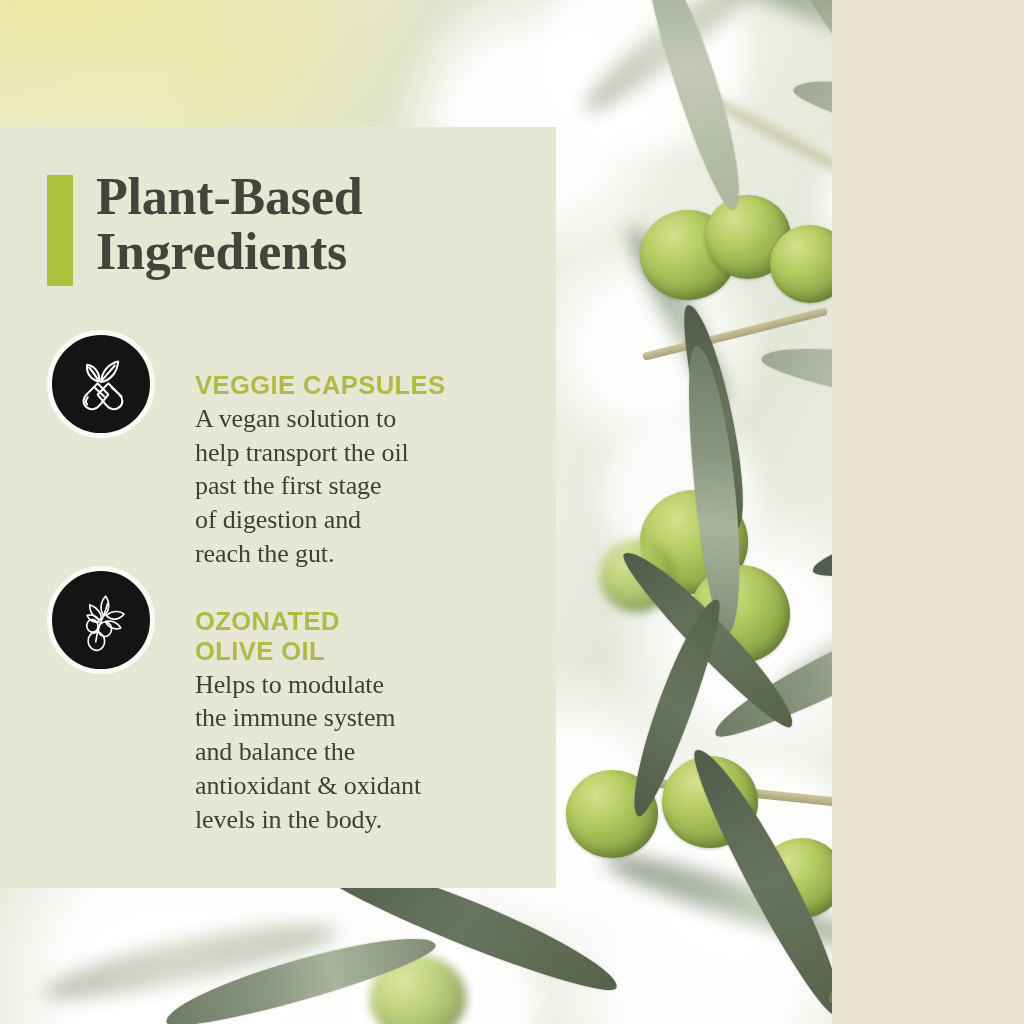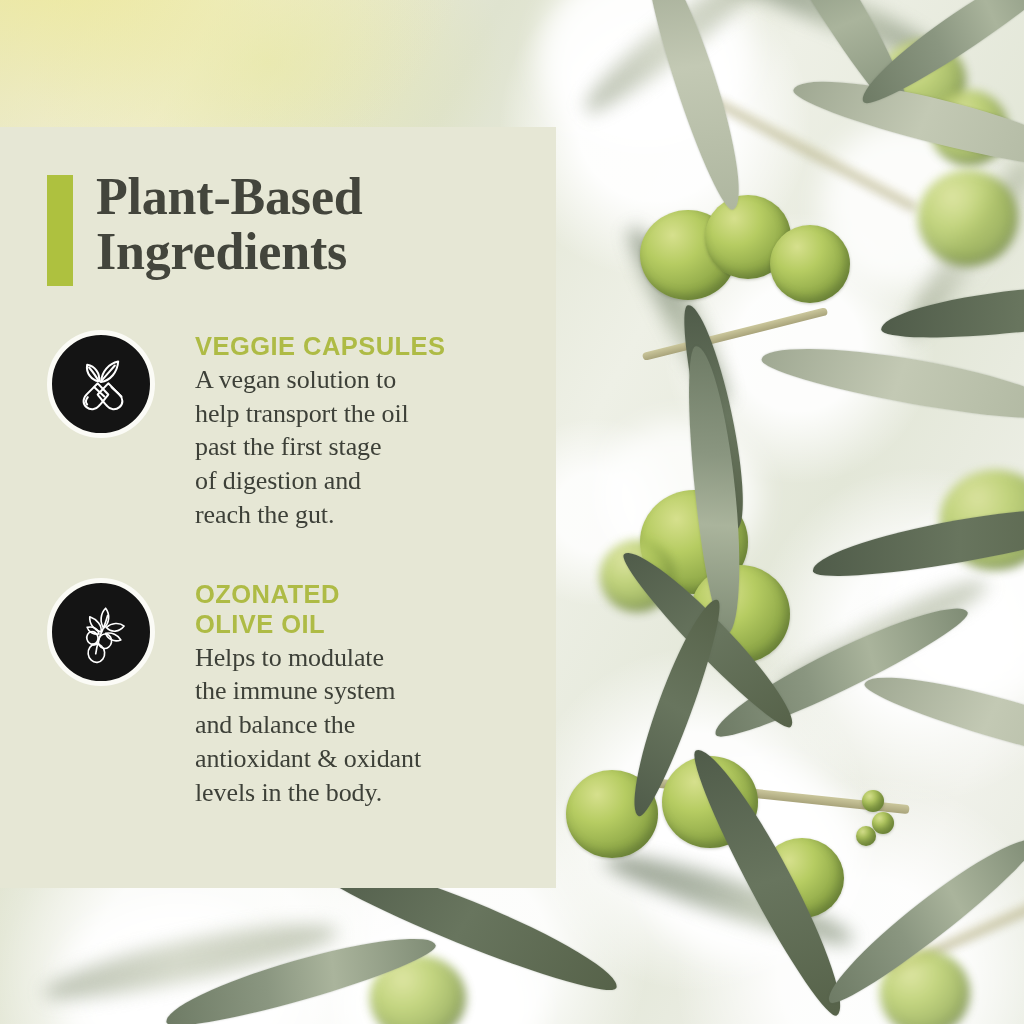--- a/index.html
+++ b/index.html
@@ -6,21 +6,21 @@
   * { margin:0; padding:0; box-sizing:border-box; }
   html,body { width:1024px; height:1024px; overflow:hidden; }
   body {
     font-family:"Liberation Sans", sans-serif;
     background:#e9e4cf;
   }
 
   
   #canvas {
     position:relative;
-    width:1024px; height:1024px;
+    width:832px; height:1024px;
     overflow:hidden;
   }
 
   
   .photo {
     position:absolute; inset:0;
     background:
       
       radial-gradient(circle at 64% 12%, rgba(255,255,255,.95) 0 7%, rgba(255,255,255,0) 14%),
       radial-gradient(circle at 78% 34%, rgba(255,255,255,.92) 0 6%, rgba(255,255,255,0) 13%),
@@ -94,21 +94,21 @@
   }
 
   
   .ingredient {
     position:absolute;
     left:47px;
     display:flex;
     align-items:flex-start;
   }
   #ing-0 { top:203px; }
-  #ing-1 { top:451px; }
+  #ing-1 { top:439px; }
 
   .icon-badge {
     position:relative;
     flex:0 0 auto;
     width:108px; height:108px;
     border-radius:50%;
     background:#141414;
     border:5px solid #fbfbf6;
     display:flex; align-items:center; justify-content:center;
     overflow:hidden;
@@ -121,20 +121,21 @@
     padding-top:2px;
   }
   .ing-heading {
     font-size:25.5px;
     font-weight:bold;
     color:#aebb45;
     letter-spacing:.45px;
     line-height:1.17;
     text-transform:uppercase;
     white-space:pre-line;
+    margin-top:39px;
   }
   .ing-body {
     margin-top:1px;
     font-size:26px;
     line-height:1.3;
     color:#3d4038;
     letter-spacing:-.1px;
     white-space:pre-line;
     font-family:Liberation Serif, serif;
   }

